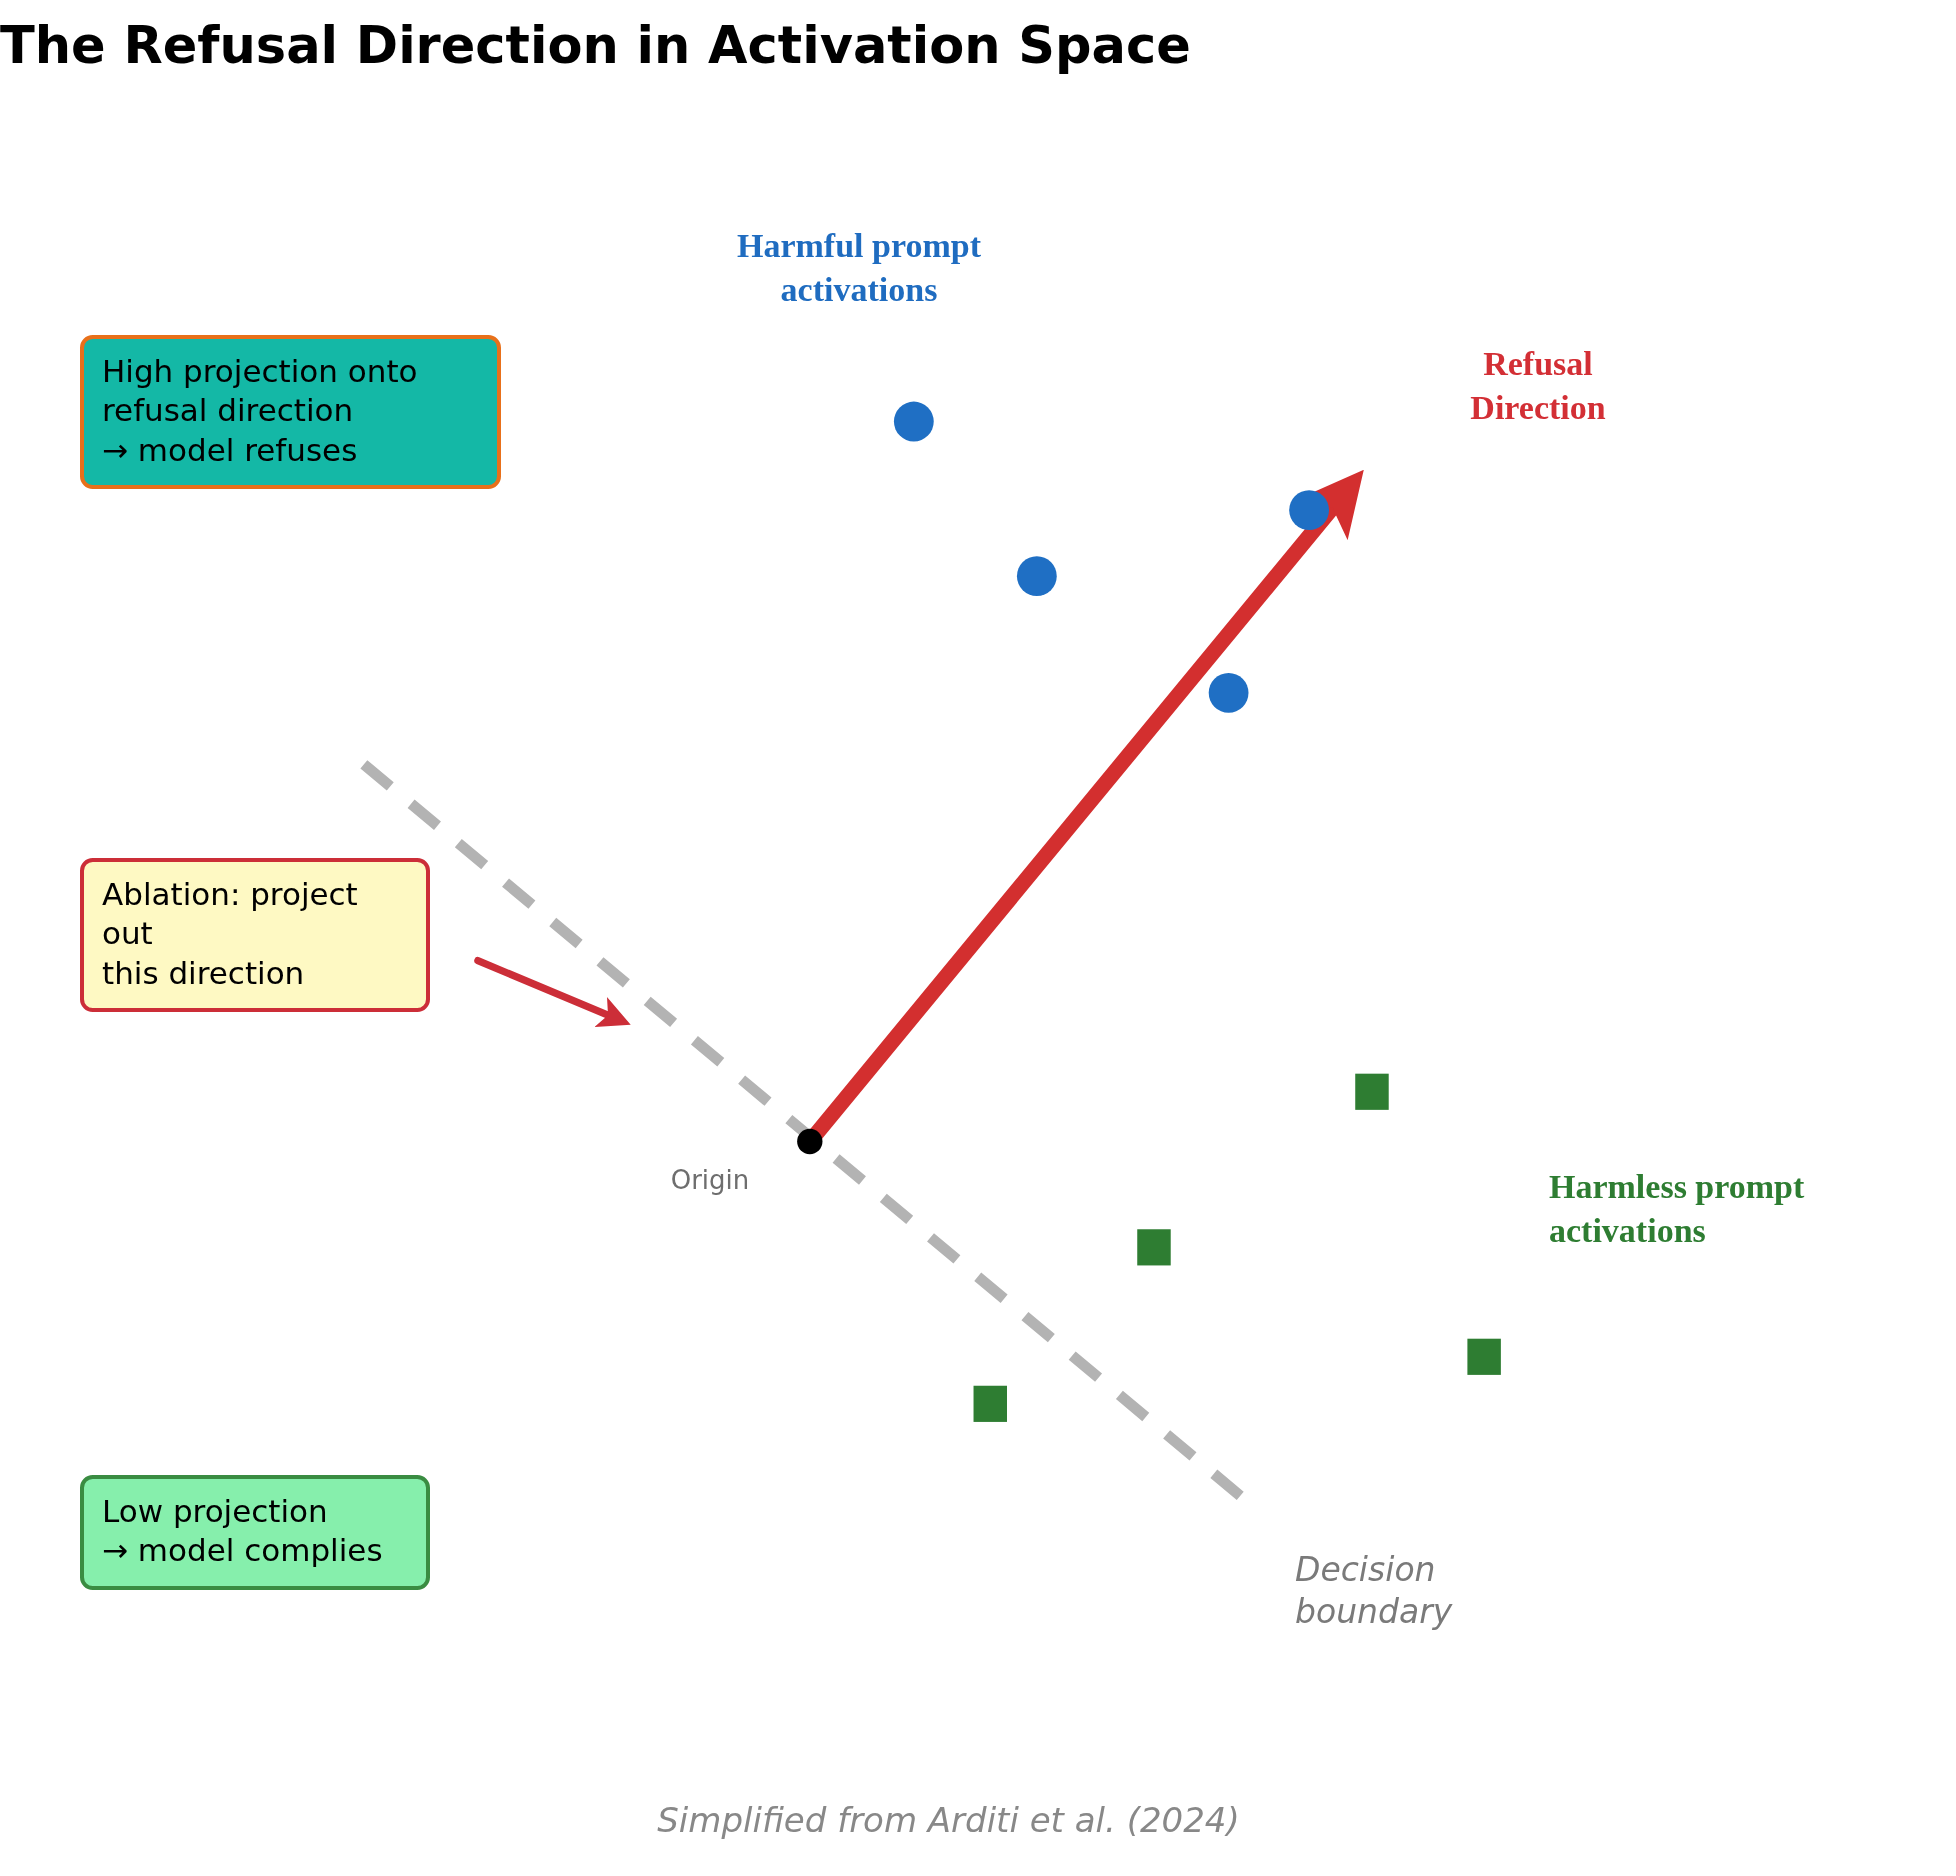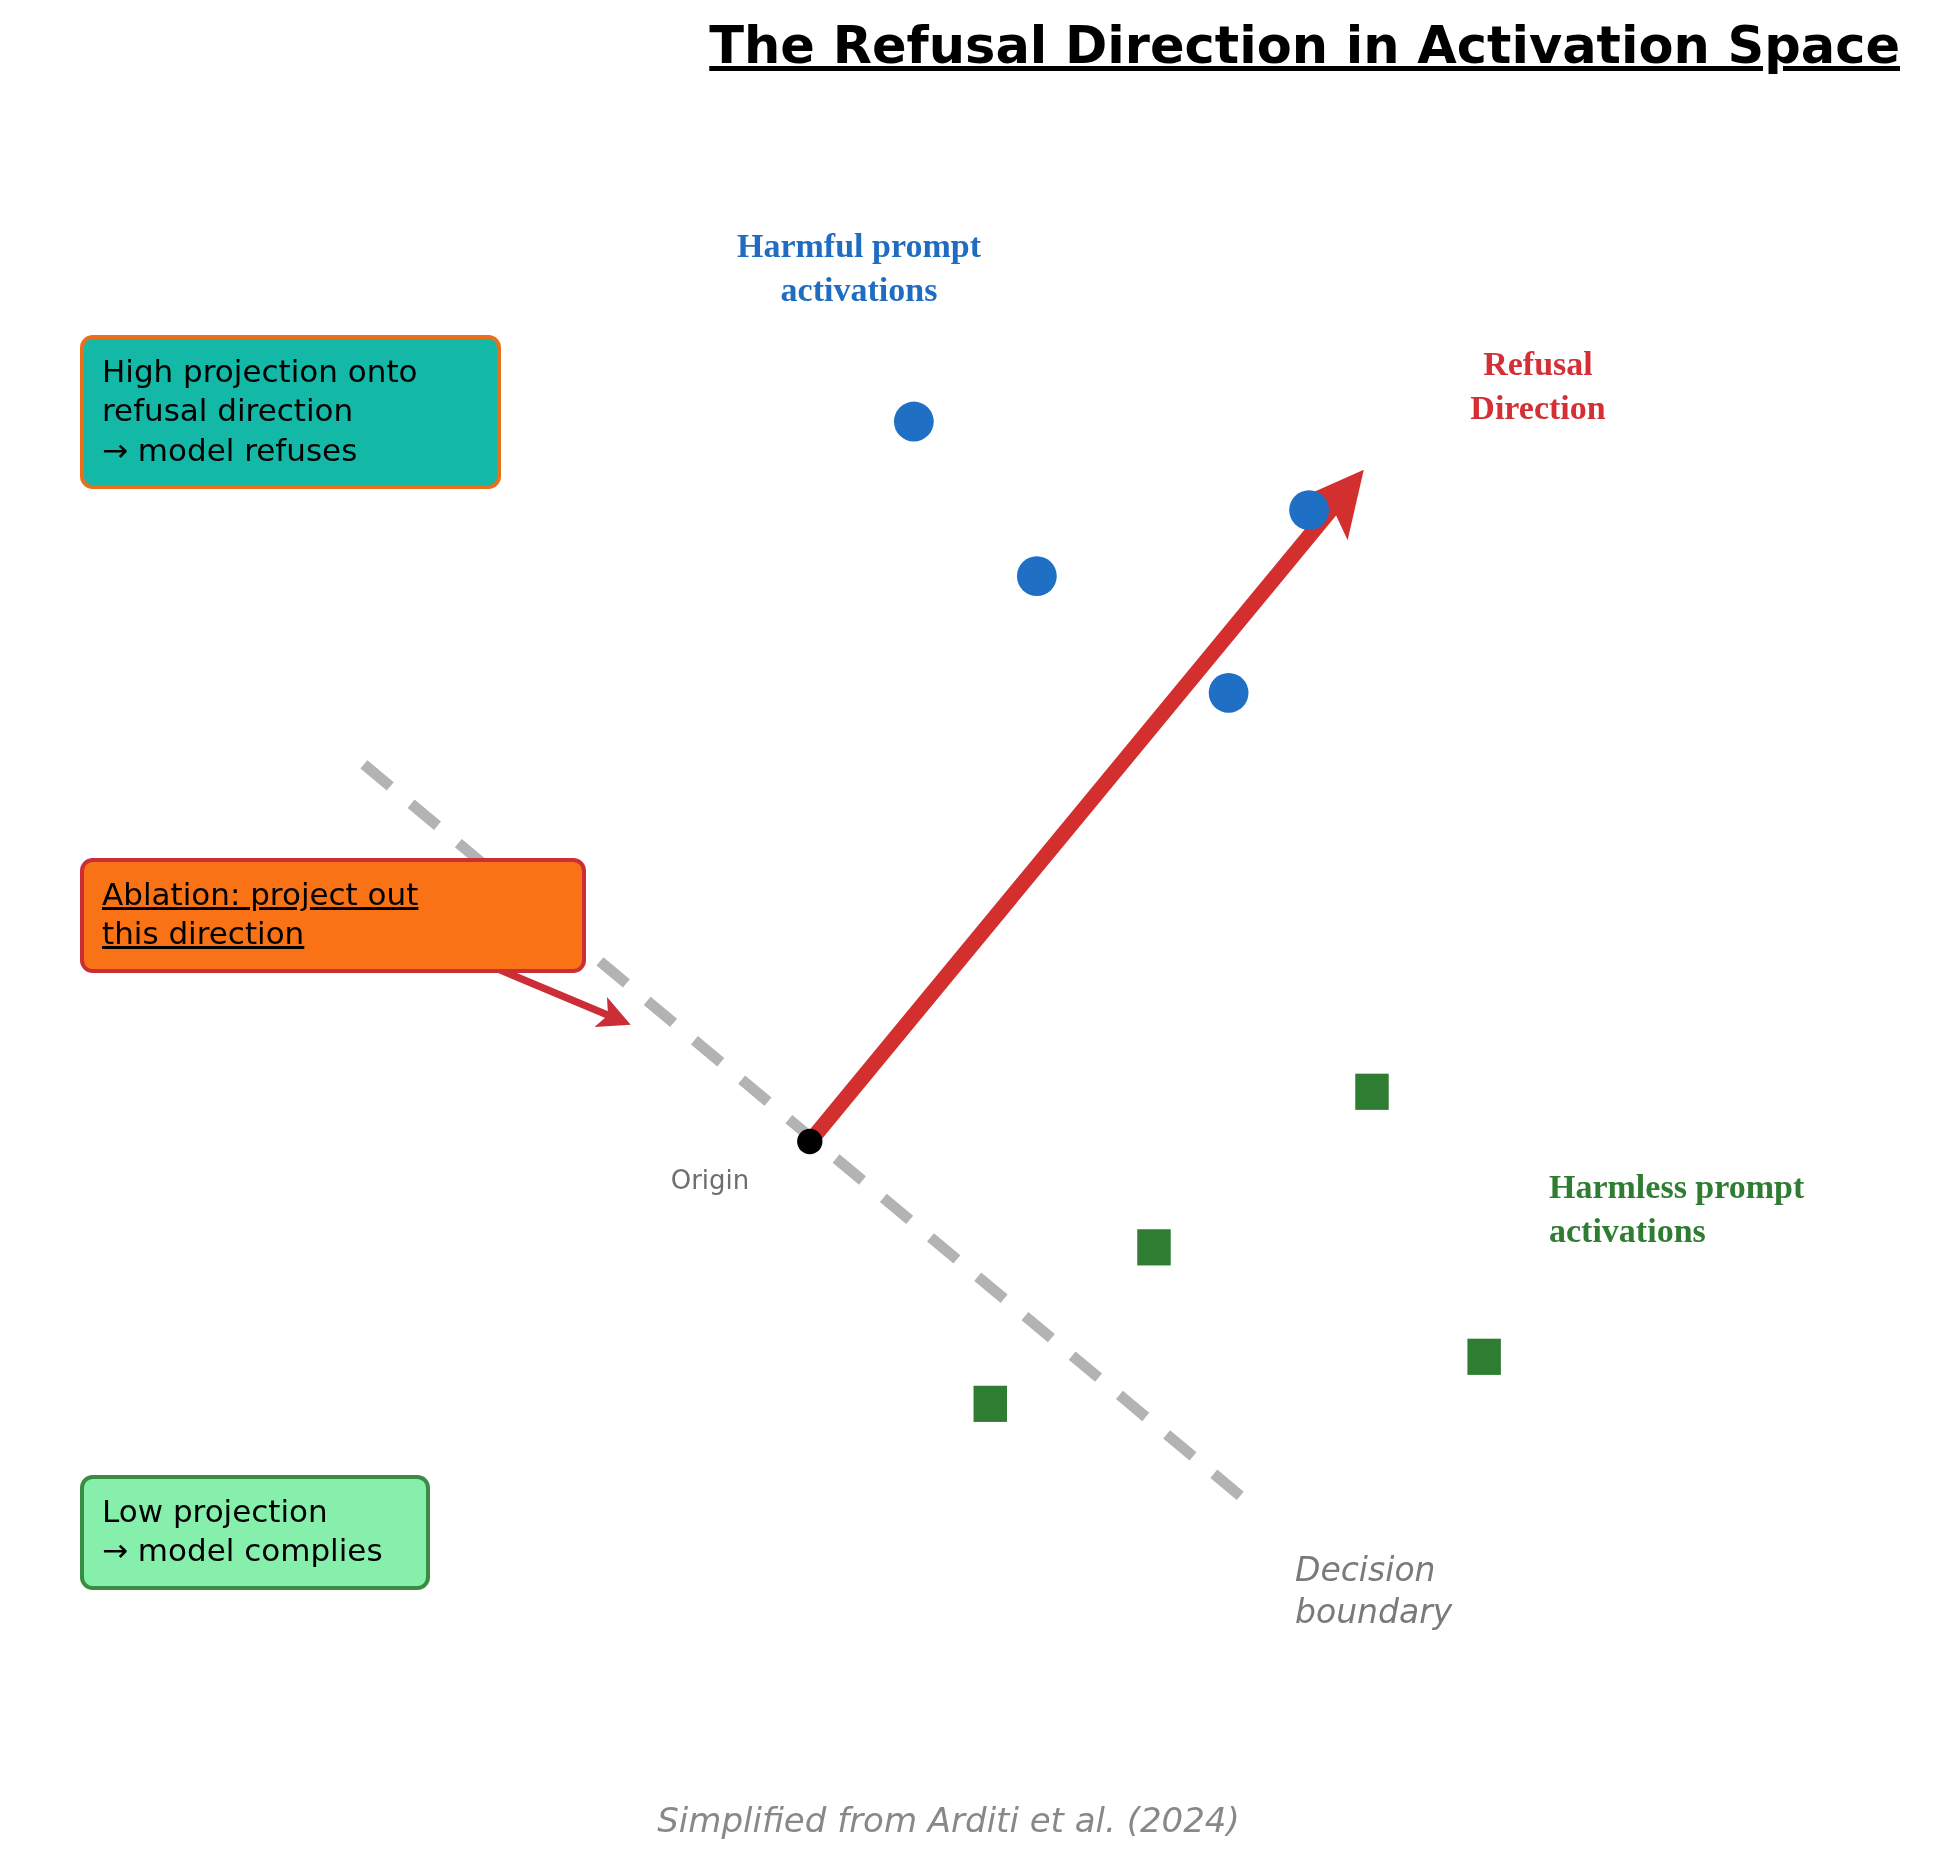--- a/index.html
+++ b/index.html
@@ -24,27 +24,26 @@
     width: 1957px;
     height: 1876px;
   }
 
   
   .chart-title {
     position: absolute;
     left: 0;
     top: 16.3px;
     width: 1900px;
-    text-align: right;
+    text-align: left;
     font-family: "DejaVu Sans", sans-serif;
     font-size: 51px;
     font-weight: bold;
     color: #000000;
     letter-spacing: 0px;
-    text-decoration: underline;
   }
 
   
   .callout {
     position: absolute;
     box-sizing: border-box;
     border-radius: 12.7px;
     padding: 12.7px 18px 14.5px 18px;
     font-family: "DejaVu Sans", sans-serif;
     font-size: 31px;
@@ -55,24 +54,23 @@
   .callout-orange {
     left: 80px;
     top: 335px;
     width: 421px;
     background: #14b8a6;
     border: 4.5px solid #E8701A;
   }
   .callout-pink {
     left: 80px;
     top: 858px;
-    width: 506px;
-    background: #f97316;
+    width: 350px;
+    background: #fef9c3;
     border: 4.5px solid #CC2E38;
-    text-decoration: underline;
   }
   .callout-green {
     left: 80px;
     top: 1475px;
     width: 350px;
     background: #86efac;
     border: 4.5px solid #3A8C42;
   }
 
   

